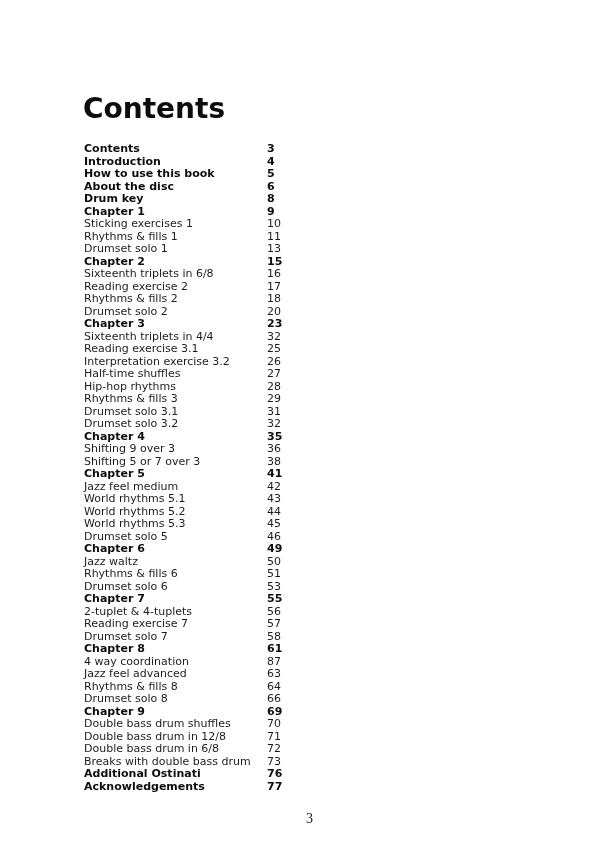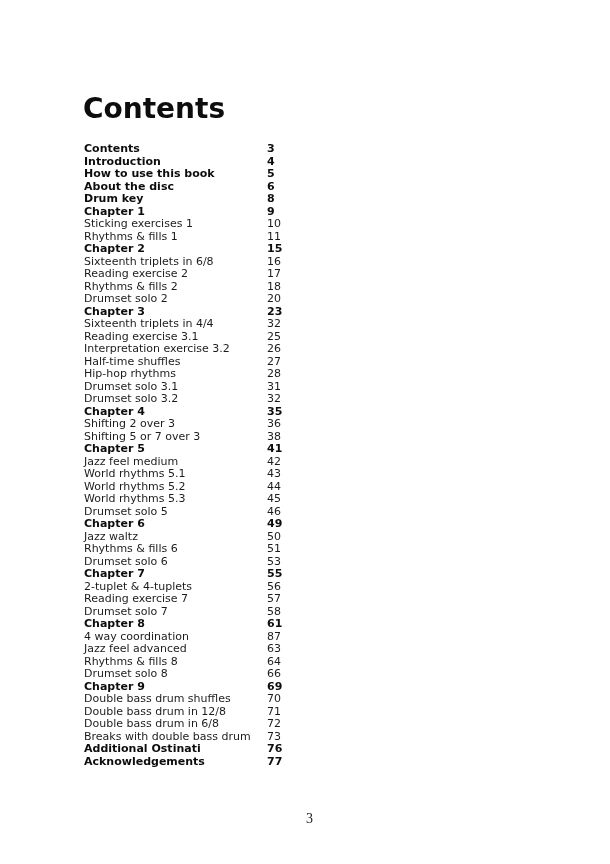--- a/index.html
+++ b/index.html
@@ -104,20 +104,24 @@
         <span class="toc-page">9</span>
       </div>
       <div class="toc-row">
         <span class="toc-label">Sticking exercises 1</span>
         <span class="toc-page">10</span>
       </div>
       <div class="toc-row">
         <span class="toc-label">Rhythms &amp; fills 1</span>
         <span class="toc-page">11</span>
       </div>
+      <div class="toc-row">
+        <span class="toc-label">Drumset solo 1</span>
+        <span class="toc-page">13</span>
+      </div>
       <div class="toc-row bold">
         <span class="toc-label">Chapter 2</span>
         <span class="toc-page">15</span>
       </div>
       <div class="toc-row">
         <span class="toc-label">Sixteenth triplets in 6/8</span>
         <span class="toc-page">16</span>
       </div>
       <div class="toc-row">
         <span class="toc-label">Reading exercise 2</span>
@@ -149,33 +153,37 @@
       </div>
       <div class="toc-row">
         <span class="toc-label">Half-time shuffles</span>
         <span class="toc-page">27</span>
       </div>
       <div class="toc-row">
         <span class="toc-label">Hip-hop rhythms</span>
         <span class="toc-page">28</span>
       </div>
       <div class="toc-row">
+        <span class="toc-label">Rhythms &amp; fills 3</span>
+        <span class="toc-page">29</span>
+      </div>
+      <div class="toc-row">
         <span class="toc-label">Drumset solo 3.1</span>
         <span class="toc-page">31</span>
       </div>
       <div class="toc-row">
         <span class="toc-label">Drumset solo 3.2</span>
         <span class="toc-page">32</span>
       </div>
       <div class="toc-row bold">
         <span class="toc-label">Chapter 4</span>
         <span class="toc-page">35</span>
       </div>
       <div class="toc-row">
-        <span class="toc-label">Shifting 2 over 3</span>
+        <span class="toc-label">Shifting 9 over 3</span>
         <span class="toc-page">36</span>
       </div>
       <div class="toc-row">
         <span class="toc-label">Shifting 5 or 7 over 3</span>
         <span class="toc-page">38</span>
       </div>
       <div class="toc-row bold">
         <span class="toc-label">Chapter 5</span>
         <span class="toc-page">41</span>
       </div>

